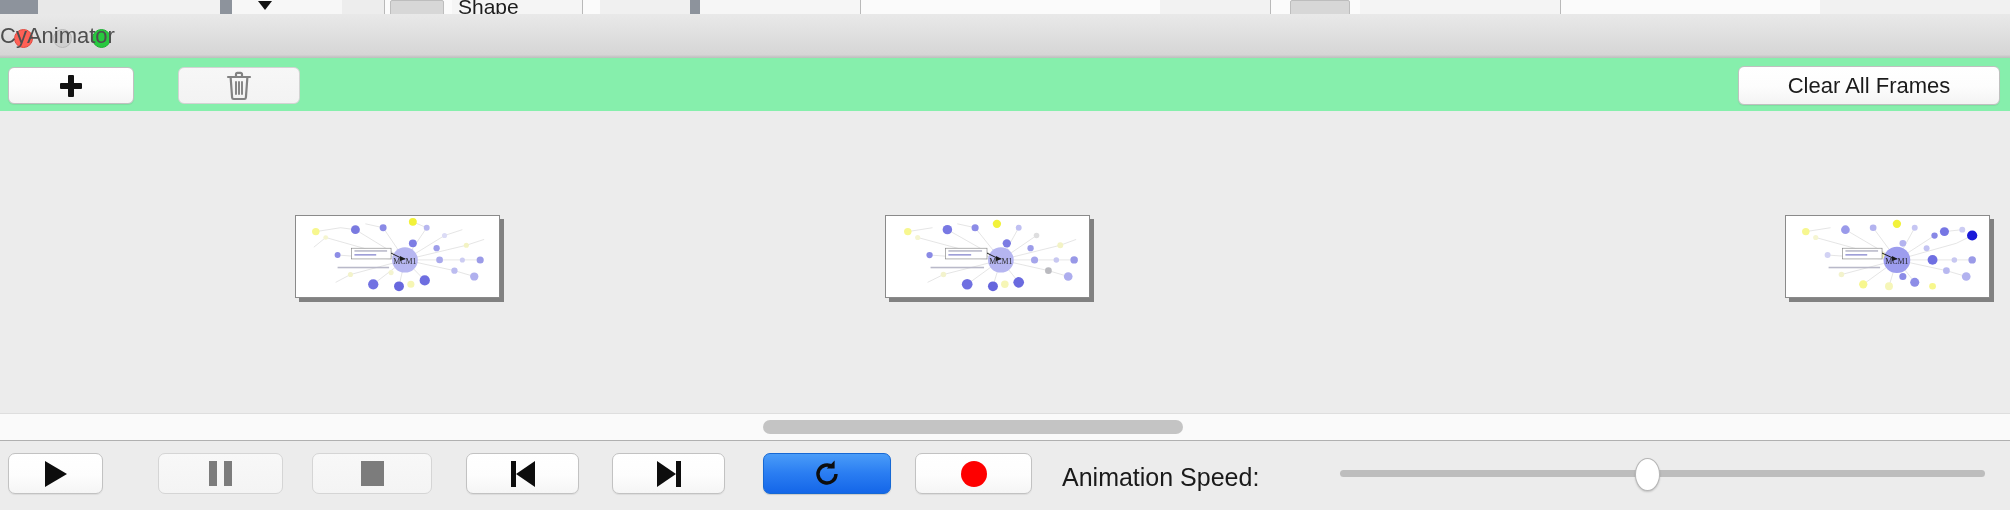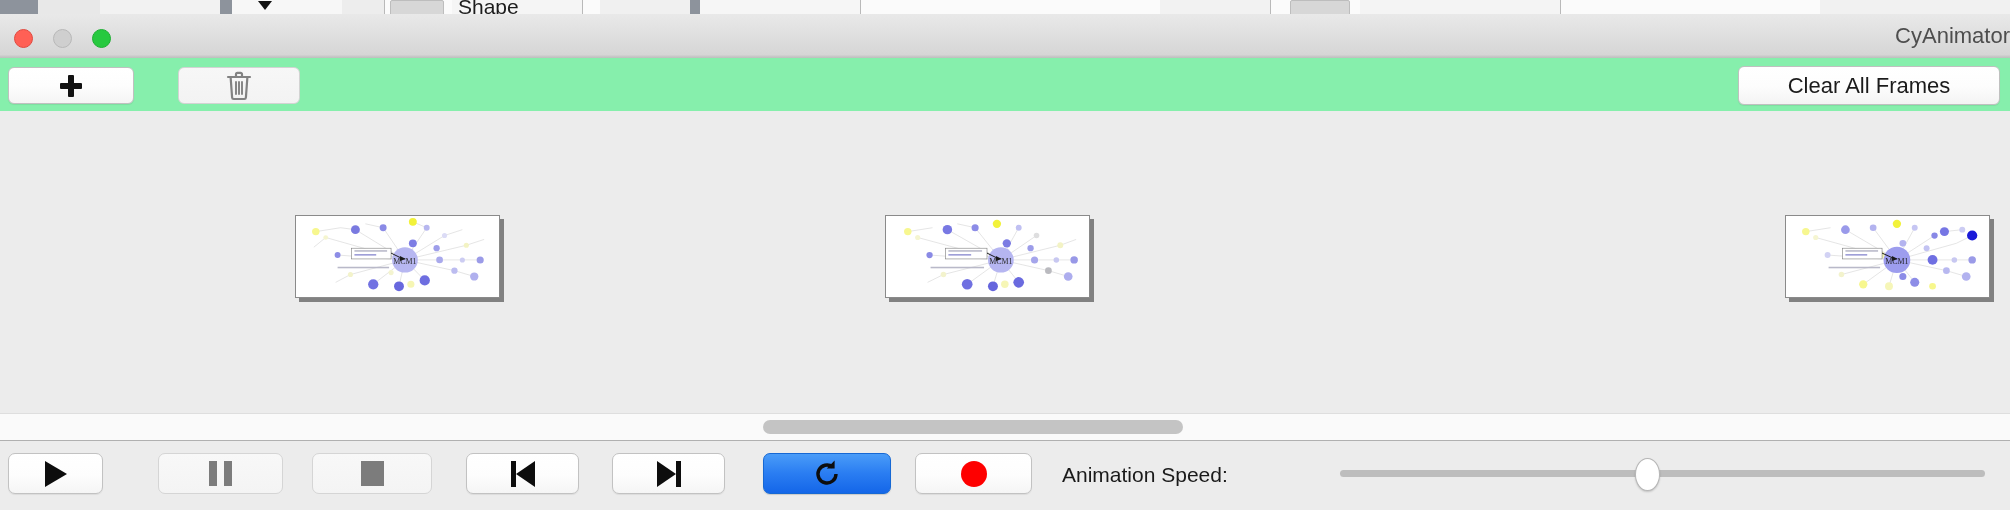--- a/index.html
+++ b/index.html
@@ -77,21 +77,21 @@
     border-radius: 50%;
   }
   .tl-close  { left: 14px;  background: #ff6055; border: 1px solid #e1493f; }
   .tl-min    { left: 53px;  background: #cfcfcf; border: 1px solid #b8b8b8; }
   .tl-zoom   { left: 92px;  background: #27c93f; border: 1px solid #1faf33; }
   .window-title {
     position: absolute;
     top: 0; left: 0;
     width: 2010px; height: 44px;
     line-height: 44px;
-    text-align: right;
+    text-align: left;
     font-size: 22px;
     color: #4e4e4e;
   }
 
   
   .toolbar {
     position: absolute;
     top: 58px; left: 0;
     width: 2010px; height: 53px;
     background: #86efac;
@@ -223,21 +223,21 @@
     width: 0; height: 0;
     border-left: 19px solid #0d0d0d;
     border-top: 13px solid transparent;
     border-bottom: 13px solid transparent;
   }
   .ico-record { width: 26px; height: 26px; border-radius: 50%; background: #fe0000; }
 
   .speed-label {
     position: absolute;
     top: 22px;
-    font-size: 21px;
+    font-size: 25px;
     color: #1a1a1a;
     white-space: nowrap;
   }
   .slider {
     position: absolute;
     top: 12px;
     height: 41px;
   }
   .slider .strack {
     position: absolute;

